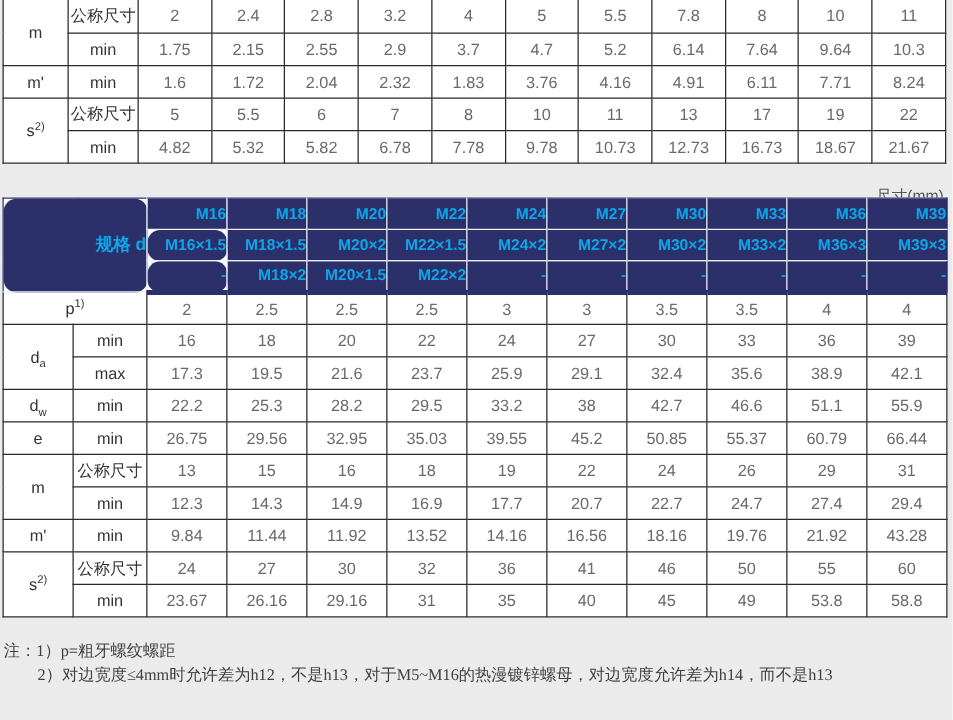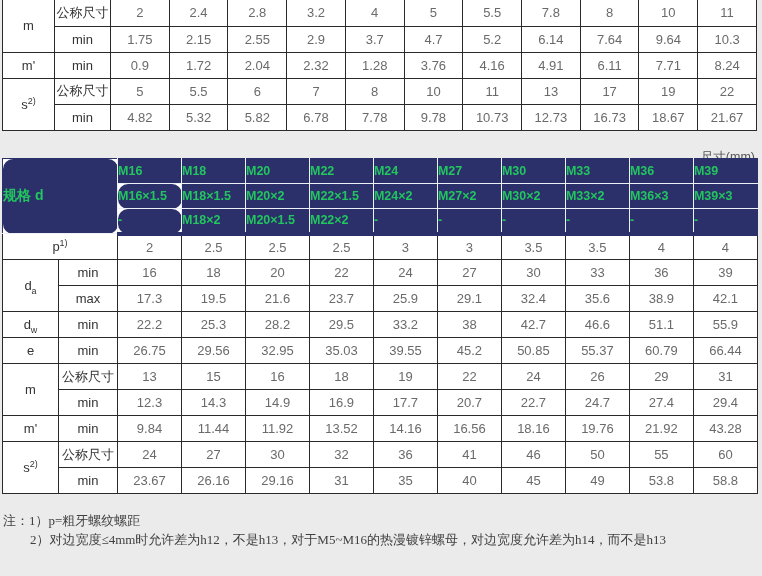--- a/index.html
+++ b/index.html
@@ -21,22 +21,22 @@
   #upper{left:2px;top:0;width:755px;border:1px solid var(--line);border-top:none;}
   #upper td{border:1px solid var(--line);height:26px;text-align:center;
             font-size:13px;padding:0;vertical-align:middle;}
   #upper tr:first-child td{border-top:none;}
   td.val{color:var(--num);}
   td.lbl,td.attr{color:var(--lab);}
 
   
   #lower{left:2px;top:158px;width:756px;}
   #lower th{
-    background:var(--navy);color:#22c55e;font-weight:bold;font-size:12.5px;
-    border:1px solid var(--hgrid);height:25px;padding:0;vertical-align:middle;text-align:left;
+    background:var(--navy);color:#0ea5e9;font-weight:bold;font-size:12.5px;
+    border:1px solid var(--hgrid);height:25px;padding:0;vertical-align:middle;text-align:right;
   }
   #lower thead tr:first-child th{border-top-color:var(--navy);}
   #lower th:first-child{border-left-color:var(--navy);border-radius:10px;}
   #lower th:last-child{border-right-color:var(--navy);margin-left:48px;}
   #lower thead tr.h3 th{border-bottom:4px solid var(--navy);}
   #lower th.title{font-size:14px;}
   #lower td{border:1px solid var(--line);height:26px;text-align:center;
             font-size:13px;padding:0;vertical-align:middle;}
 
   
@@ -89,25 +89,25 @@
         <td class="val">4.7</td>
         <td class="val">5.2</td>
         <td class="val">6.14</td>
         <td class="val">7.64</td>
         <td class="val">9.64</td>
         <td class="val">10.3</td>
       </tr>
       <tr>
         <td class="lbl" rowspan="1"><span>m'</span></td>
         <td class="attr">min</td>
-        <td class="val">0.9</td>
+        <td class="val">1.6</td>
         <td class="val">1.72</td>
         <td class="val">2.04</td>
         <td class="val">2.32</td>
-        <td class="val">1.28</td>
+        <td class="val">1.83</td>
         <td class="val">3.76</td>
         <td class="val">4.16</td>
         <td class="val">4.91</td>
         <td class="val">6.11</td>
         <td class="val">7.71</td>
         <td class="val">8.24</td>
       </tr>
       <tr>
         <td class="lbl" rowspan="2"><span>s<sup>2)</sup></span></td>
         <td class="attr">公称尺寸</td>

